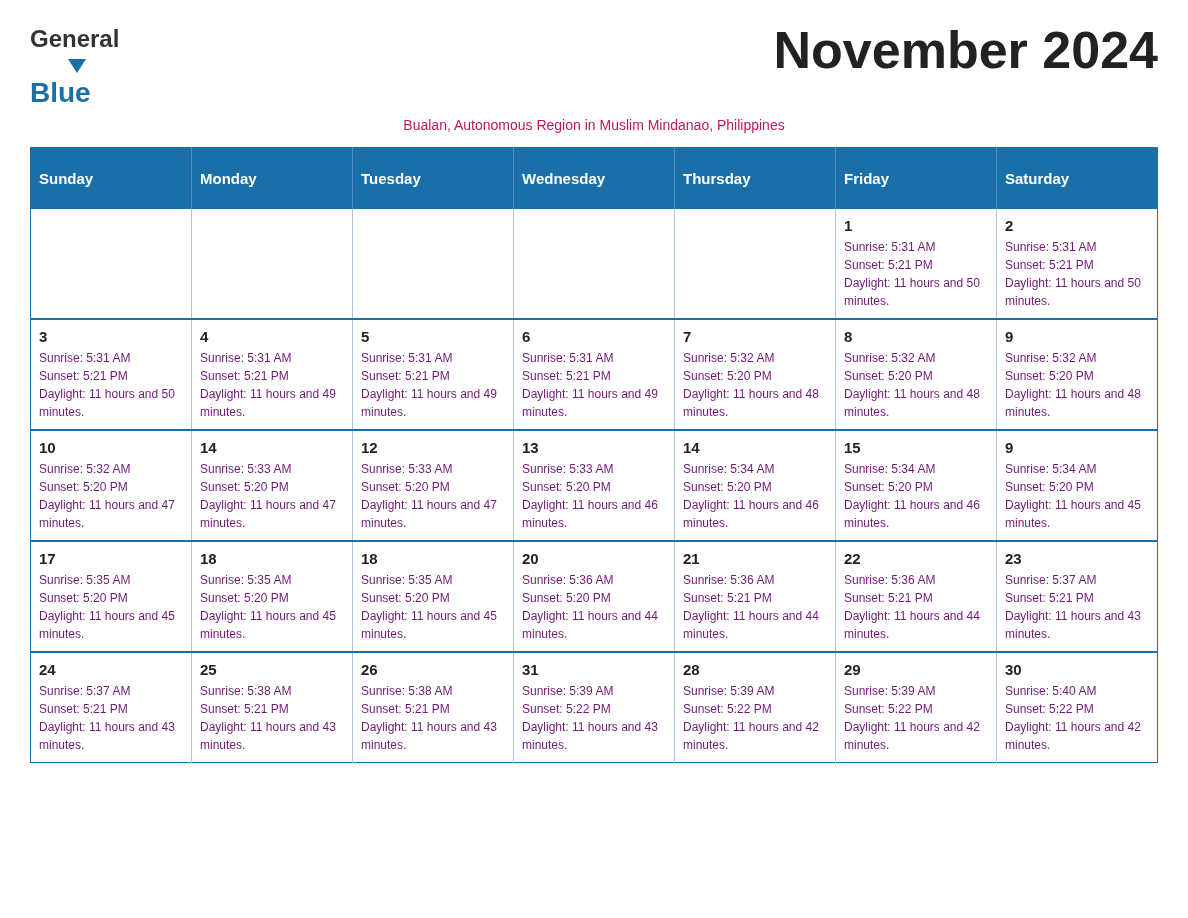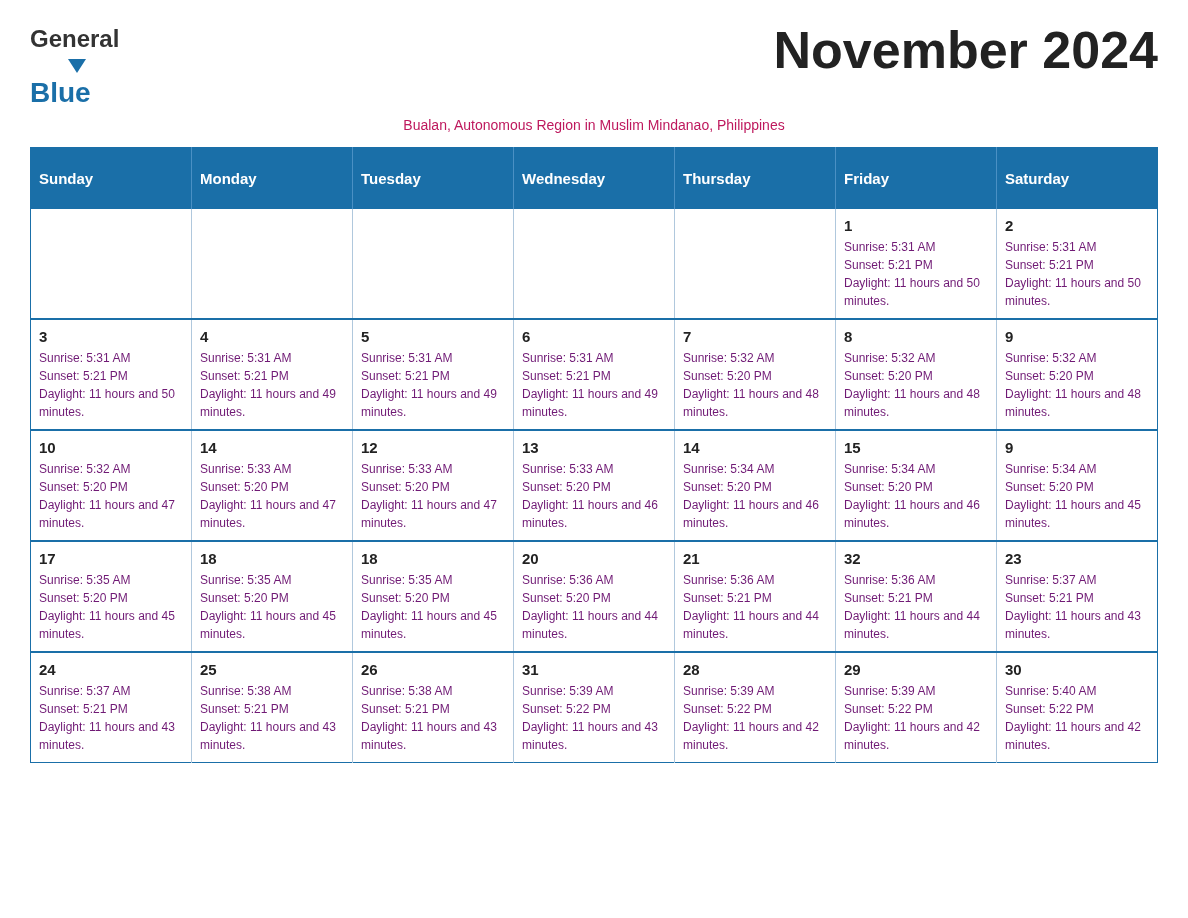--- a/index.html
+++ b/index.html
@@ -226,21 +226,21 @@
         </td>
         <td>
           <span class="day-num">20</span>
           <div class="day-info">Sunrise: 5:36 AM<br>Sunset: 5:20 PM<br>Daylight: 11 hours and 44 minutes.</div>
         </td>
         <td>
           <span class="day-num">21</span>
           <div class="day-info">Sunrise: 5:36 AM<br>Sunset: 5:21 PM<br>Daylight: 11 hours and 44 minutes.</div>
         </td>
         <td>
-          <span class="day-num">32</span>
+          <span class="day-num">22</span>
           <div class="day-info">Sunrise: 5:36 AM<br>Sunset: 5:21 PM<br>Daylight: 11 hours and 44 minutes.</div>
         </td>
         <td>
           <span class="day-num">23</span>
           <div class="day-info">Sunrise: 5:37 AM<br>Sunset: 5:21 PM<br>Daylight: 11 hours and 43 minutes.</div>
         </td>
       </tr>
       <tr>
         <td>
           <span class="day-num">24</span>

